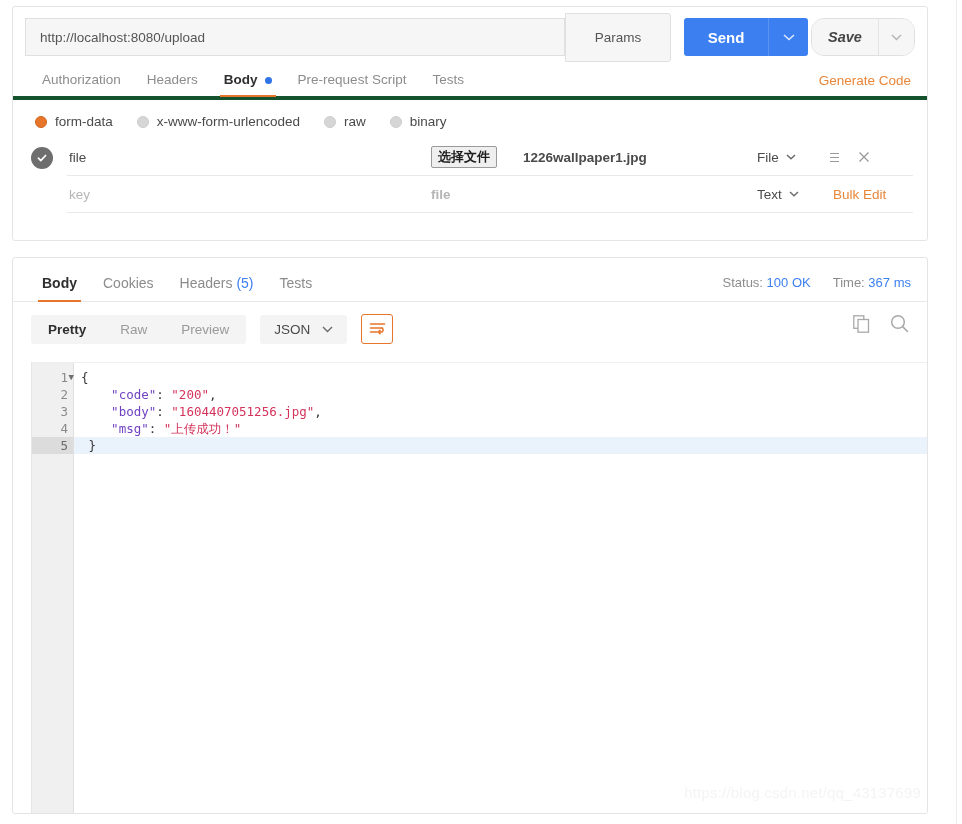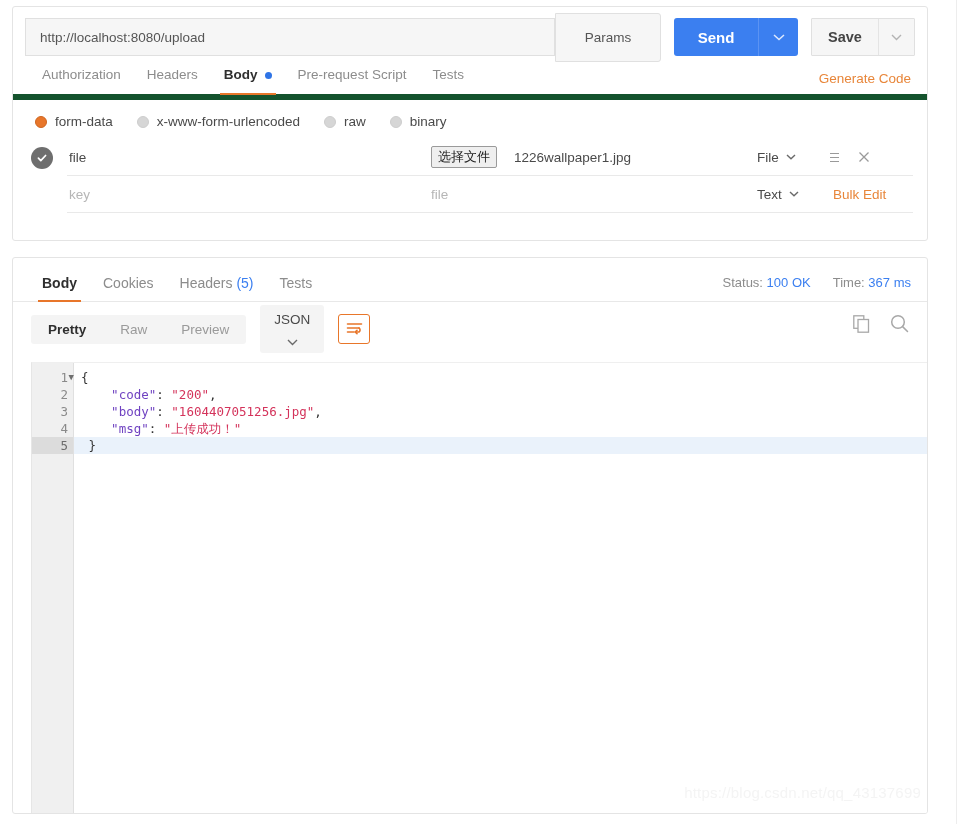--- a/index.html
+++ b/index.html
@@ -74,42 +74,42 @@
     cursor: pointer;
   }
   .send-caret {
     width: 40px; height: 38px;
     background: #3b7ff0;
     border-left: 1px solid #5b93f3;
     display: flex; align-items: center; justify-content: center;
     color: #dce8fd; cursor: pointer;
   }
   .save-group {
-    display: flex; margin-left: 13px;
-    border: 1px solid #e0e0e0; border-radius: 1px; overflow: hidden;
+    display: flex; margin-left: 3px;
+    border: 1px solid #e0e0e0; border-radius: 13px; overflow: hidden; font-style: italic;
   }
   .save-btn {
     width: 66px; height: 36px;
     background: #f6f6f6;
     color: #444; font-size: 14.5px; font-weight: bold;
     display: flex; align-items: center; justify-content: center;
     cursor: pointer;
   }
   .save-caret {
     width: 36px; height: 36px;
     background: #f6f6f6;
     border-left: 1px solid #e4e4e4;
     display: flex; align-items: center; justify-content: center;
     color: #b3b3b3; cursor: pointer;
   }
 
   
   .req-tabs {
-    display: flex; 
-    border-bottom: 6px solid #14532d;
+    display: flex; align-items: flex-end;
+    border-bottom: 4px solid #14532d;
     padding: 0 16px;
     height: 33px;
     position: relative;
   }
   .tab {
     font-size: 13.5px; color: #8c8c8c;
     padding: 0 13px 9px 13px;
     cursor: pointer;
     position: relative;
     white-space: nowrap;
@@ -163,21 +163,21 @@
   .fd-check svg { display: block; }
   .fd-spacer { width: 36px; flex: none; }
   .cell {
     height: 100%;
     border-bottom: 1px solid #e9e9e9;
     display: flex; align-items: center;
     font-size: 13.5px;
   }
   .cell.key { width: 362px; color: #4a4a4a; padding-left: 2px; }
   .cell.key.ph { color: #b6b6b6; }
-  .cell.val { flex: 1; color: #4a4a4a; padding-left: 2px; gap: 17px; }
+  .cell.val { flex: 1; color: #4a4a4a; padding-left: 2px; gap: 26px; font-weight: bold; }
   .cell.val.ph { color: #b6b6b6; }
   .file-btn {
     border: 1px solid #9a9a9a;
     background: #efefef;
     border-radius: 2px;
     font-size: 13px; color: #1d1d1d;
     padding: 2px 6px;
     line-height: 1.25;
     cursor: pointer;
   }
@@ -243,21 +243,21 @@
   }
   .seg-item {
     font-size: 13.5px; color: #9a9a9a;
     padding: 7px 17px; cursor: pointer;
   }
   .seg-item.active { color: #2f2f2f; font-weight: bold; }
   .json-sel {
     display: flex; align-items: center; gap: 12px;
     background: #f4f4f4; border-radius: 3px;
     padding: 7px 14px; margin-left: 14px;
-    font-size: 13.5px; color: #4a4a4a; cursor: pointer; flex-direction: column;
+    font-size: 13.5px; color: #4a4a4a; cursor: pointer;
   }
   .wrap-btn {
     margin-left: 14px;
     border: 1px solid #e8762a; border-radius: 3px;
     width: 32px; height: 30px;
     display: flex; align-items: center; justify-content: center;
     cursor: pointer;
   }
   .fmt-right {
     position: absolute; right: 18px; top: 12px;

